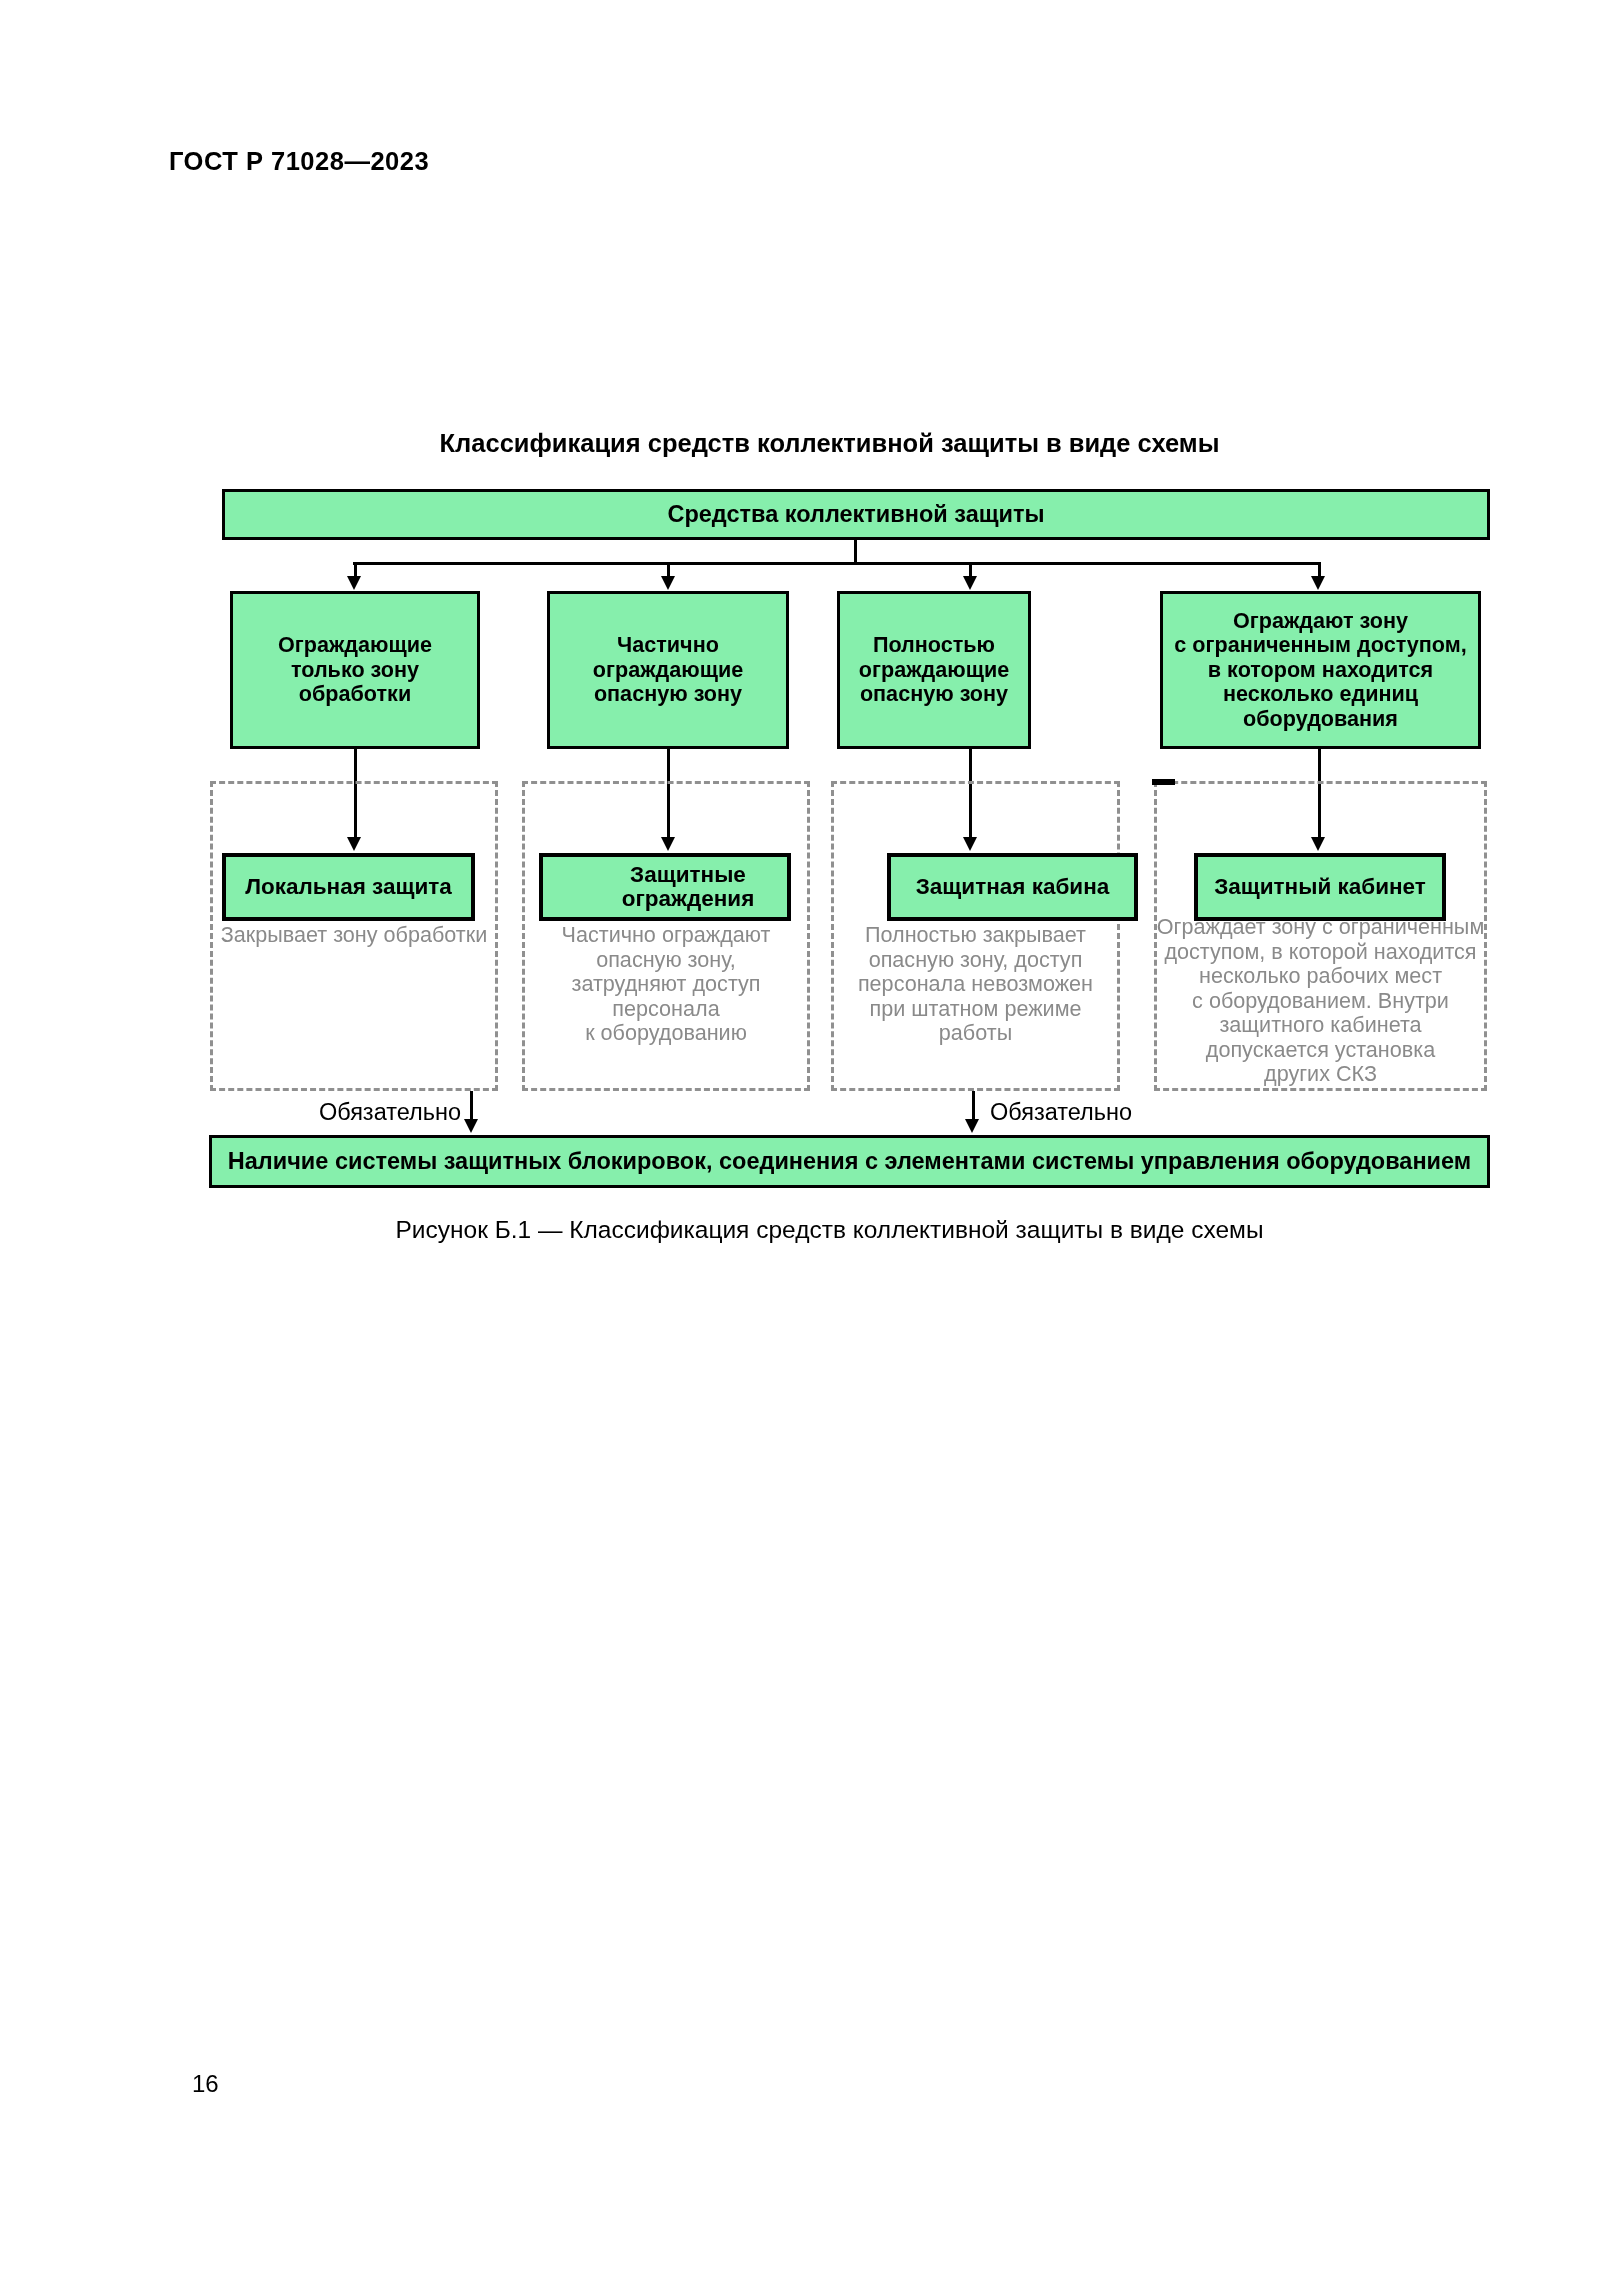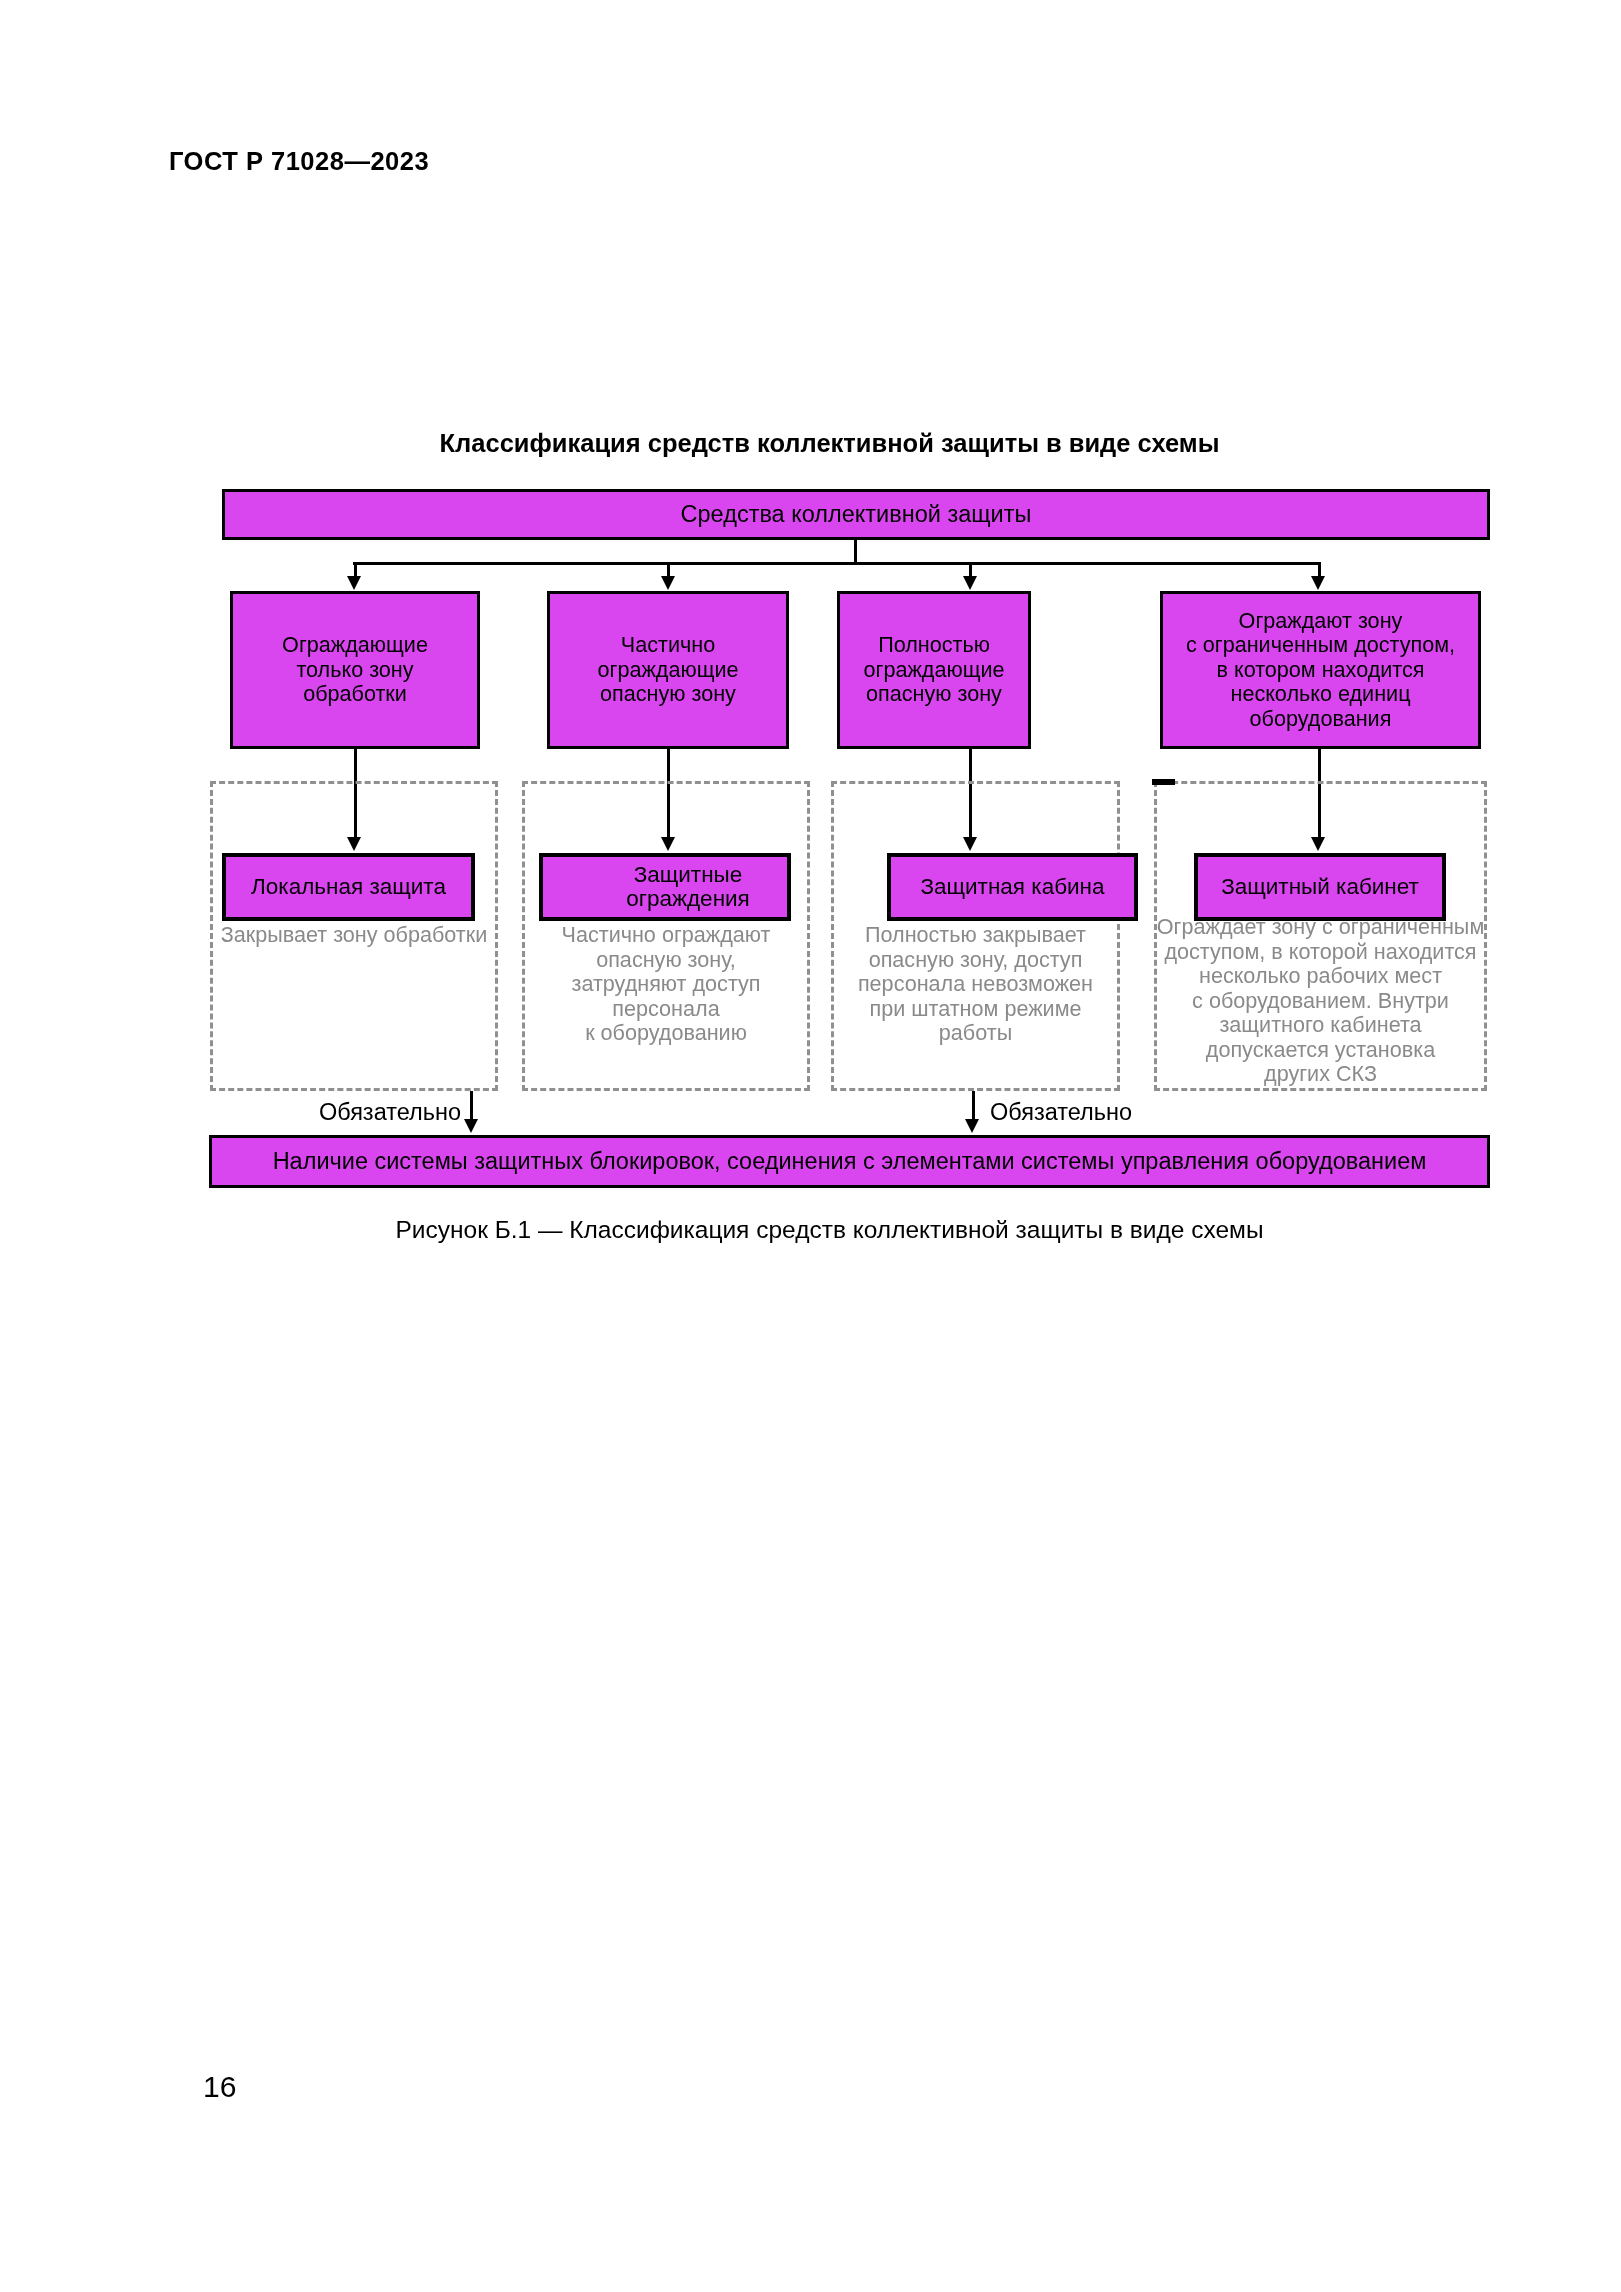--- a/index.html
+++ b/index.html
@@ -14,29 +14,30 @@
   }
   .abs{position:absolute;}
   .doc-header{
     left:169px;top:147px;
     font-size:25.5px;font-weight:bold;letter-spacing:0.5px;
   }
   .center-wrap{left:169px;width:1321px;text-align:center;}
   .appendix{top:226px;font-size:25.5px;font-weight:bold;line-height:31px;white-space:pre-line;}
   .fig-title{top:429px;font-size:25.5px;font-weight:bold;}
   .caption{top:1216px;font-size:24.5px;}
-  .page-number{left:192px;top:2070px;font-size:30px;margin-left:11px;}
+  .page-number{left:192px;top:2070px;font-size:24px;}
 
   
   .box{
     position:absolute;box-sizing:border-box;
-    border:3.9px solid #000;background:#d946ef;
+    border:3.9px solid #000;background:#86efac;
     display:flex;align-items:center;justify-content:center;
     text-align:center;font-size:21.6px;line-height:24.5px;
     white-space:pre-line;
+    font-weight:bold;
   }
   .root-box{left:222px;top:489px;width:1268px;height:51px;font-size:23.5px;}
   .cat-box{top:591px;height:158px;}
   .cat-1{left:230px;width:250px;}
   .cat-2{left:547px;width:242px;}
   .cat-3{left:837px;width:194px;}
   .cat-4{left:1160px;width:321px;}
   .dashed-box{
     position:absolute;box-sizing:border-box;
     border:3.9px dashed #909090;background:transparent;

